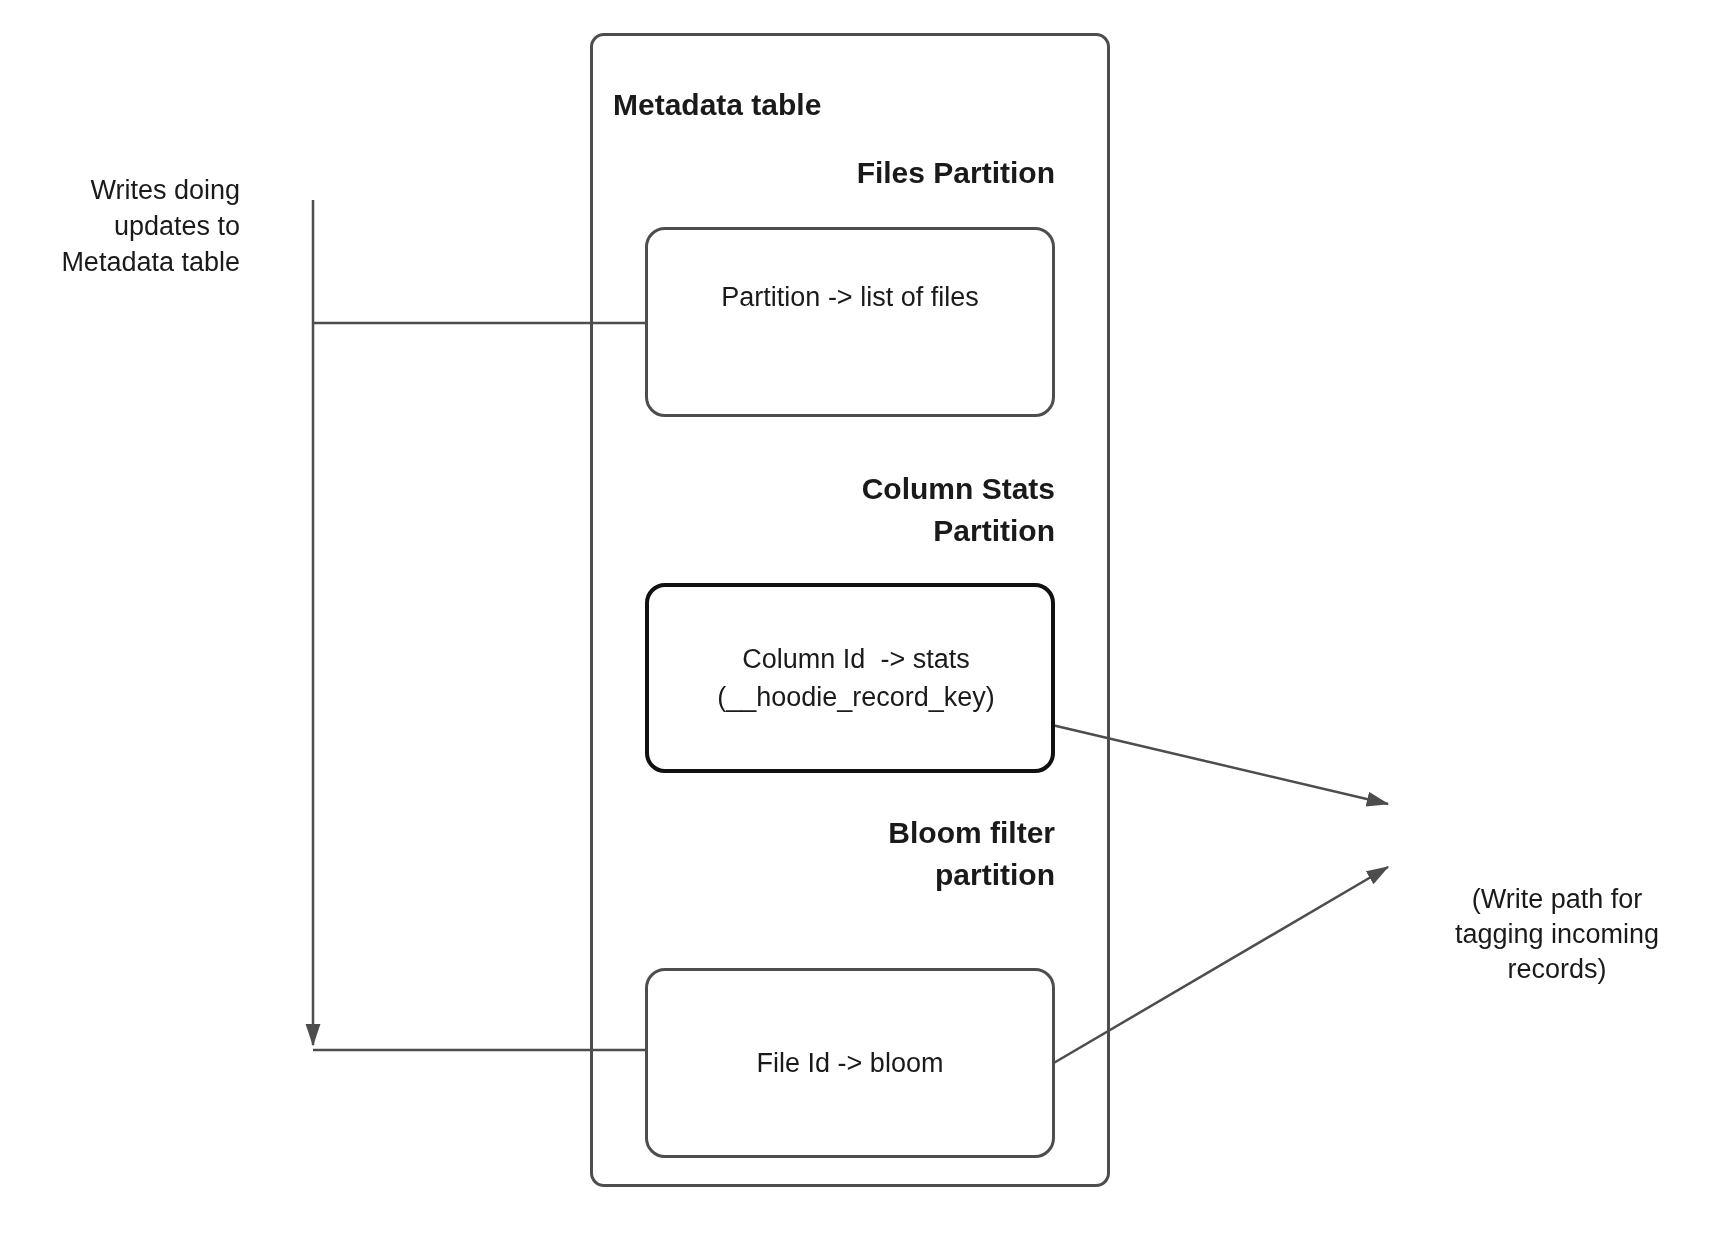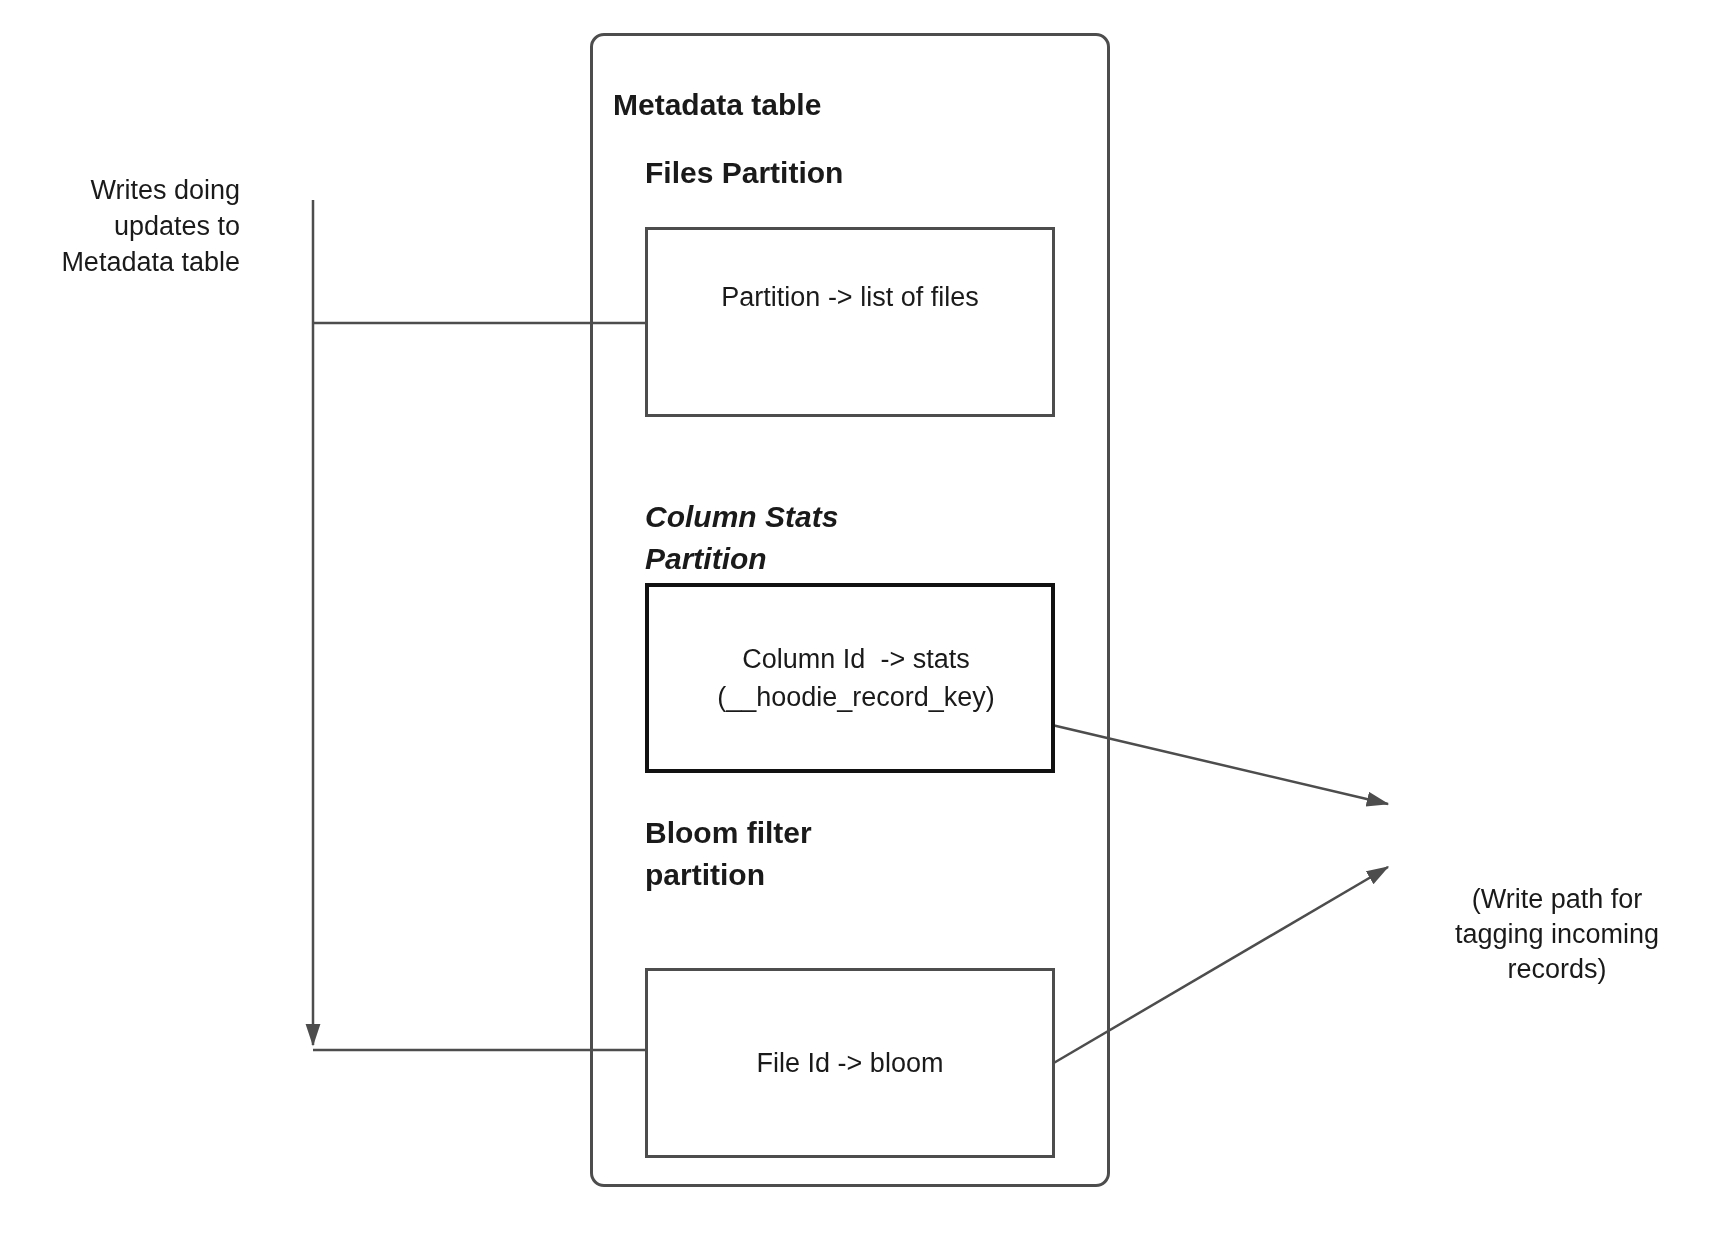--- a/index.html
+++ b/index.html
@@ -61,37 +61,37 @@
     font-size: 30px;
     font-weight: bold;
     white-space: pre-wrap;
     z-index: 3;
   }
 
   .section-heading {
     position: absolute;
     left: 645px;
     width: 410px;
-    text-align: left;
+    text-align: right;
     font-size: 30px;
     font-weight: bold;
     line-height: 42px;
     white-space: pre-wrap;
     z-index: 3;
   }
   #heading-files  { top: 152px; }
-  #heading-column { top: 496px; font-style: italic; }
+  #heading-column { top: 468px; }
   #heading-bloom  { top: 812px; }
 
   .part-box {
     position: absolute;
     left: 645px;
     width: 410px; height: 190px;
     border: 3px solid var(--border);
-    border-radius: 0;
+    border-radius: 20px;
     background: var(--bg);
     display: flex;
     align-items: center;
     justify-content: center;
     z-index: 3;
   }
   #box-files  { top: 227px; }
   #box-column { top: 583px; border: 4px solid var(--border-strong); padding-left: 12px; }
   #box-bloom  { top: 968px; }
 

